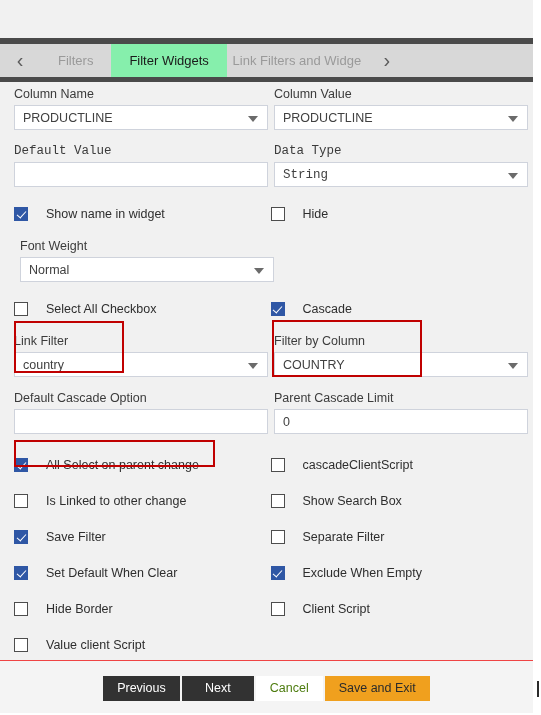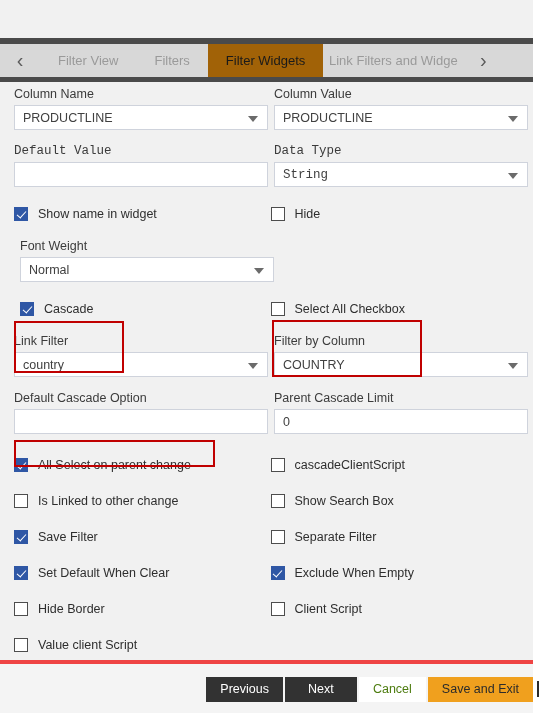--- a/index.html
+++ b/index.html
@@ -95,21 +95,21 @@
   .tab {
     display: flex; align-items: center; justify-content: center;
     padding: 0 18px;
     font-size: 13px;
     color: #9a9a9a;
     background: #d8d8d8;
     white-space: nowrap;
     cursor: pointer; user-select: none;
   }
   .tab.active {
-    background: #a16207;
+    background: #86efac;
     color: #1a1a1a;
     text-align: center;
   }
   .tab.clipped { overflow: hidden; max-width: 140px; }
 
   
   .body {
     position: absolute;
     left: 0; top: 83px;
     width: 533px; height: 583px;
@@ -153,20 +153,21 @@
     border-top: 6px solid #6b6b6b;
     margin-top: -2px;
     right: 9px;
   }
 
   
   .cbrow {
     display: flex;
     align-items: center;
     height: 24px;
+    gap: 8px;
   }
   .cb {
     width: 14px; height: 14px;
     border: 1.6px solid #4d4d4d;
     background: #ffffff;
     margin-right: 10px;
     flex: 0 0 auto;
     position: relative;
     cursor: pointer;
   }
@@ -195,24 +196,24 @@
     border: 2px solid #c00000;
     pointer-events: none;
   }
 
   
   .footer {
     position: absolute;
     left: 0; top: 660px;
     width: 533px; height: 55px;
     background: #f4f4f4;
-    border-top: 4px solid #ef4444;
+    border-top: 1px solid #ef4444;
     display: flex;
     align-items: center;
-    justify-content: flex-end;
+    justify-content: center;
   }
   .btn {
     height: 25px;
     font-size: 12.5px;
     font-family: "Liberation Sans", sans-serif;
     border: none;
     cursor: pointer;
     padding: 0 14px;
     line-height: 25px;
   }
@@ -262,21 +263,20 @@
       <span class="ticon">
         <svg width="16" height="16" viewBox="0 0 16 16">
           <path d="M2 2 L14 14 M14 2 L2 14" stroke="#d8d8d8" stroke-width="1.6" fill="none"></path>
         </svg>
       </span>
     </div>
   </div>
 
   <div class="tabbar">
     <div class="tab-arrow">‹</div>
-    <div class="tab">Filter View</div>
     <div class="tab">Filters</div>
     <div class="tab active">Filter Widgets</div>
     <div class="tab clipped">Link Filters and Widge</div>
     <div class="tab-arrow">›</div>
   </div>
 
   <div class="body">
 
     <div class="row" style="padding-top:4px;">
       <div class="col">
@@ -330,30 +330,30 @@
       <div class="col right">
         <span class="fieldlabel">Font Weight</span>
         <div class="inputbox">
           <span class="val">Normal</span>
           <span class="caret"></span>
         </div>
       </div>
     </div>
 
     <div class="row" style="padding-top:15px;">
+      <div class="col">
+        <div class="cbrow">
+          <span class="cb"></span>
+          <span class="cblabel">Select All Checkbox</span>
+        </div>
+      </div>
       <div class="col right">
         <div class="cbrow">
           <span class="cb checked"></span>
           <span class="cblabel">Cascade</span>
-        </div>
-      </div>
-      <div class="col">
-        <div class="cbrow">
-          <span class="cb"></span>
-          <span class="cblabel">Select All Checkbox</span>
         </div>
       </div>
     </div>
 
     <div class="row" style="padding-top:13px;">
       <div class="col">
         <span class="fieldlabel">Link Filter</span>
         <div class="inputbox">
           <span class="val">country</span>
           <span class="caret"></span>

